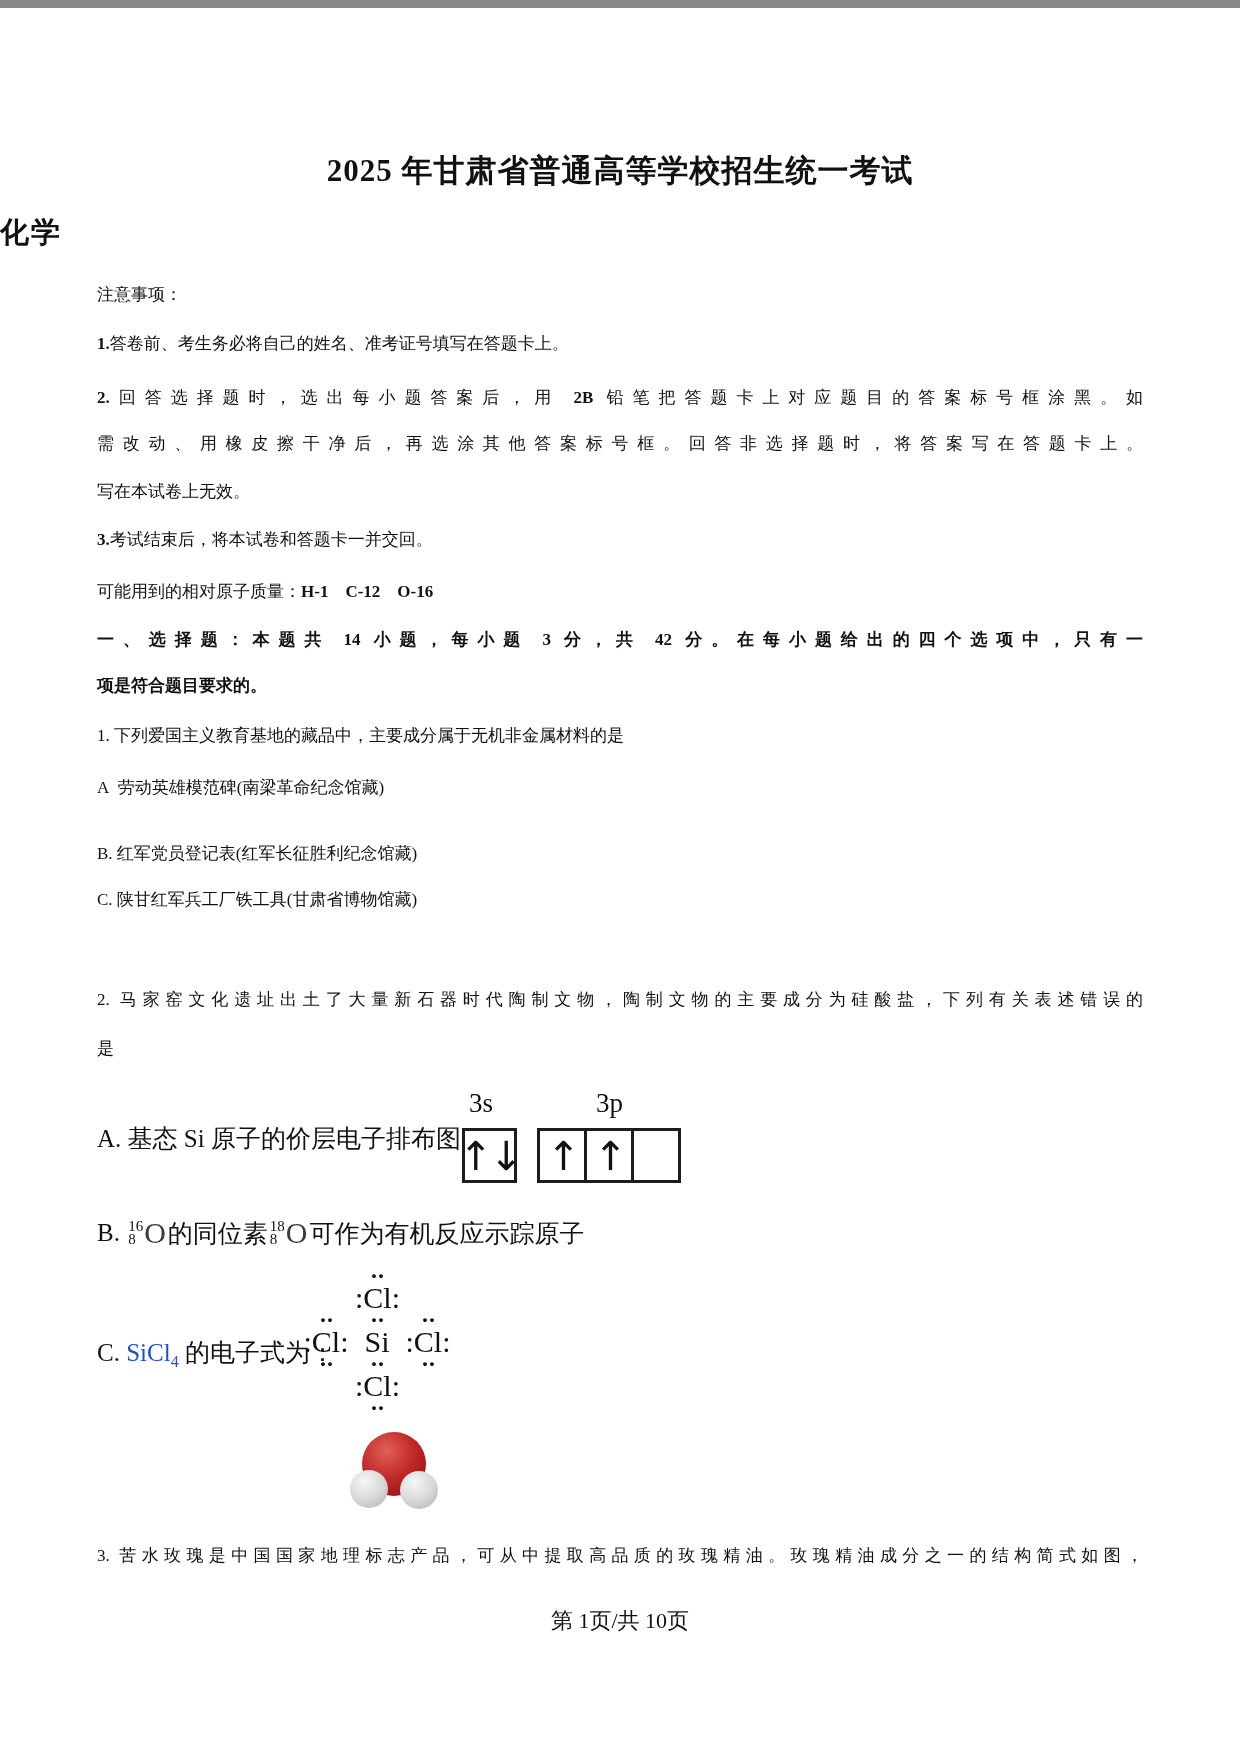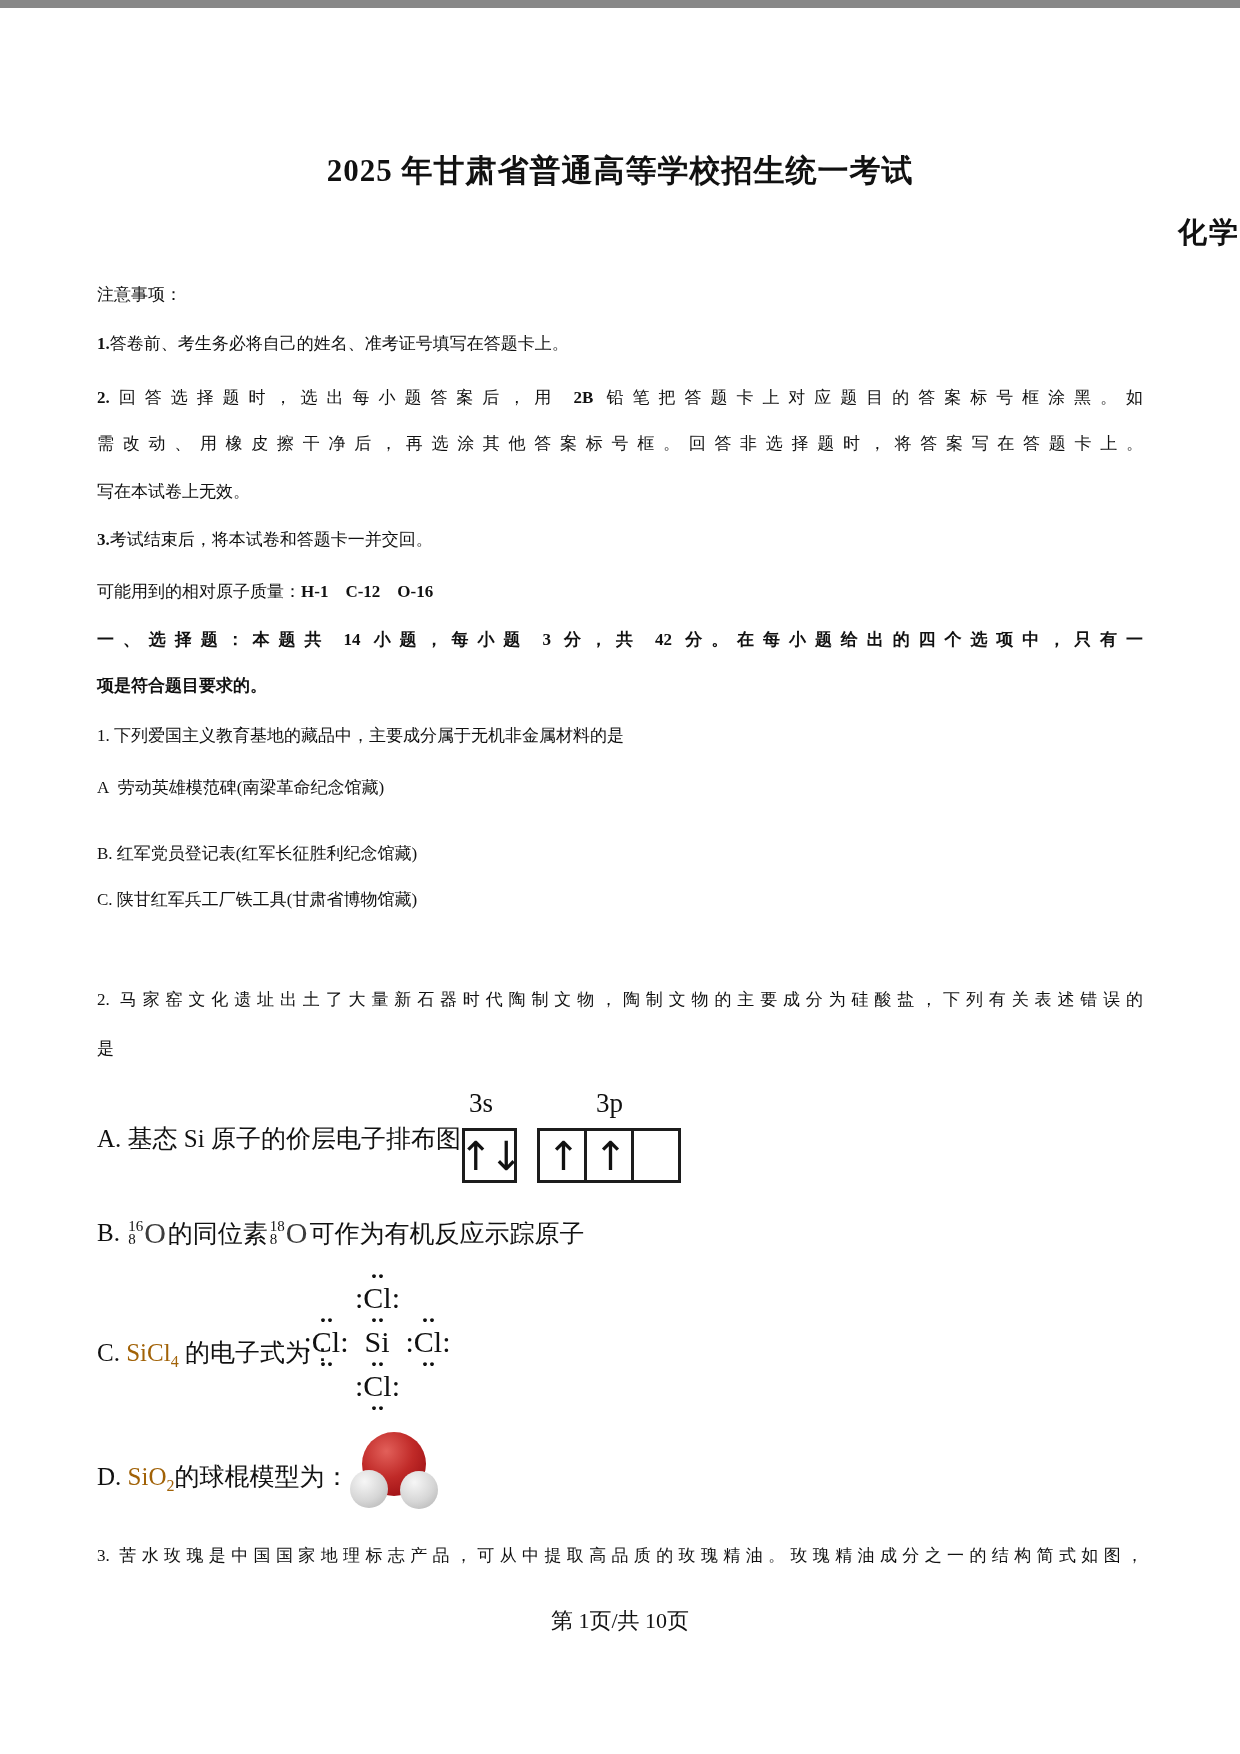--- a/index.html
+++ b/index.html
@@ -6,21 +6,21 @@
   .page{
     position:relative;width:1240px;height:1754px;background:#ffffff;
     margin:8px auto;overflow:hidden;
     font-family:"Liberation Serif","DejaVu Serif",serif;color:#111;
   }
   .abs{position:absolute;}
   .ln{position:absolute;left:97px;right:97px;font-size:17px;line-height:36px;white-space:nowrap;}
   .fill{text-align:justify;text-align-last:justify;white-space:normal;}
   .bold{font-weight:bold;}
   .title{position:absolute;left:0;right:0;text-align:center;font-size:31px;font-weight:bold;letter-spacing:1px;}
-  .subject{position:absolute;left:0;right:0;text-align:right;font-size:29px;font-weight:bold;letter-spacing:2px;}
+  .subject{position:absolute;left:0;right:0;text-align:left;font-size:29px;font-weight:bold;letter-spacing:2px;}
   .footer{position:absolute;left:0;right:0;text-align:center;font-size:22px;}
   
   .orb-label{position:absolute;font-size:27px;}
   .obox{position:absolute;border:3px solid #1c1c1c;background:#fff;
         display:flex;align-items:center;justify-content:center;}
   .arrows{font-family:"DejaVu Sans",sans-serif;font-size:40px;letter-spacing:-3px;line-height:1;}
   .p-row{position:absolute;display:flex;}
   .p-cell{width:44px;height:49px;border:3px solid #1c1c1c;margin-left:-3px;
           display:flex;align-items:center;justify-content:center;background:#fff;}
   .p-cell:first-child{margin-left:0;}
@@ -30,21 +30,21 @@
   .iso .sym{font-size:30px;line-height:1;color:#3c3c3c;}
   
   .lewis{position:absolute;width:160px;display:flex;flex-direction:column;align-items:center;}
   .lw-grid{display:grid;grid-template-columns:58px 44px 58px;width:160px;}
   .lw-cell{text-align:center;}
   .lw-cl{font-size:30px;line-height:32px;text-align:center;}
   .lw-dots{font-size:24px;line-height:12px;height:12px;font-weight:bold;letter-spacing:-1px;}
   
   .mol{position:absolute;width:88px;height:84px;}
   .sph{position:absolute;border-radius:50%;}
-  .formula-grey{color:#a16207;}
+  .formula-grey{color:#1d4ed8;}
   sub.f{font-size:16px;}
 </style>
 </head>
 <body>
 
 <div class="page">
 
   <div class="title" style="top:142px">2025 年甘肃省普通高等学校招生统一考试</div>
   <div class="subject" style="top:205px">化学</div>
 
@@ -149,21 +149,20 @@
       </div>
       <div class="lw-grid">
         <div class="lw-cell lw-dots"></div>
         <div class="lw-cell lw-dots">··</div>
         <div class="lw-cell lw-dots"></div>
       </div>
     </div>
   </div>
 
   <div class="abs" style="left:97px;top:1424px;right:97px;height:100px">
-    <span class="abs" style="left:0;top:28px;font-size:25px"><span>D.</span>&nbsp;<span class="formula-grey"><span>SiO</span><sub class="f">2</sub></span><span>的球棍模型为：</span></span>
     <div class="mol" style="left:253px;top:0">
       <div class="sph" style="left:12px;top:0;width:64px;height:64px;background:radial-gradient(circle at 38% 30%, #e2605a 0%, #c02a28 45%, #9c0f13 85%)"></div>
       <div class="sph" style="left:0;top:38px;width:38px;height:38px;background:radial-gradient(circle at 38% 30%, #f6f6f6 0%, #d6d6d6 55%, #b3b3b3 95%)"></div>
       <div class="sph" style="left:50px;top:39px;width:38px;height:38px;background:radial-gradient(circle at 38% 30%, #f6f6f6 0%, #d6d6d6 55%, #b3b3b3 95%)"></div>
     </div>
   </div>
 
   <div class="ln fill" style="top:1530px">3. 苦水玫瑰是中国国家地理标志产品，可从中提取高品质的玫瑰精油。玫瑰精油成分之一的结构简式如图，</div>
 
   <div class="footer" style="top:1598px">第 1页/共 10页</div>

